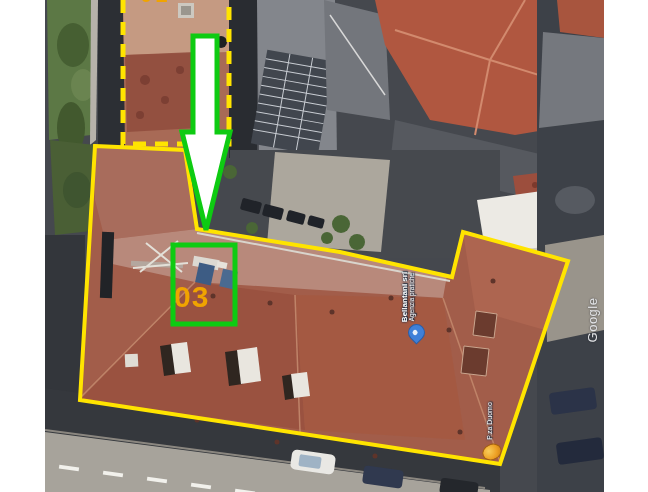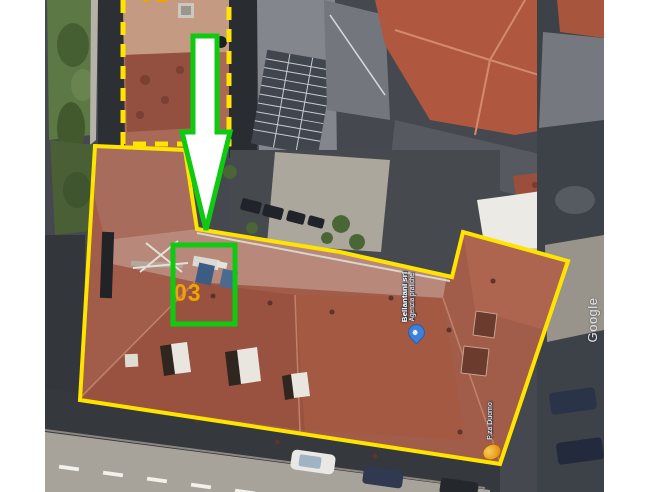--- a/index.html
+++ b/index.html
@@ -15,21 +15,21 @@
   .maplabel{position:absolute;z-index:3;white-space:nowrap;text-align:center;color:#fdfdfd;
             text-shadow:0 0 2px #243b53,0 0 2px #243b53,1px 1px 1px #16283a;}
   .rot{transform:translate(-50%,-50%) rotate(-90deg);}
   .biz{left:364px;top:297px;line-height:1.05;}
   .biz .l1{font-size:8px;font-weight:bold;}
   .biz .l2{font-size:6.5px;}
   .street{left:444px;top:421px;font-size:7px;}
   .gwm{left:547px;top:320px;font-size:13px;color:#e3e4e6;letter-spacing:.5px;
        text-shadow:0 0 2px rgba(20,25,35,.65);}
   .amber{position:absolute;z-index:4;color:#f0a400;font-weight:bold;line-height:1;}
-  .unit-label{left:129px;top:282px;font-size:23px;letter-spacing:1px;}
+  .unit-label{left:129px;top:282px;font-size:30px;letter-spacing:1px;}
   .top-label{left:95px;top:-16px;font-size:22px;letter-spacing:3px;}
   .pin{position:absolute;left:363px;top:324px;width:15px;height:15px;background:#3f80d8;
        border:1px solid #2a5ea8;border-radius:50% 50% 50% 0;transform:rotate(-45deg);z-index:3;}
   .pin .dot{position:absolute;left:4px;top:4px;width:5px;height:5px;background:#e8f0fa;border-radius:50%;}
   .landmark{position:absolute;left:437px;top:444px;width:18px;height:14px;border-radius:50%;
             background:radial-gradient(circle at 35% 35%, #f8cc5a 0%, #eda024 55%, #c87710 100%);
             border:1px solid #a5620c;transform:rotate(-24deg);z-index:3;}
 </style>
 </head>
 <body>

